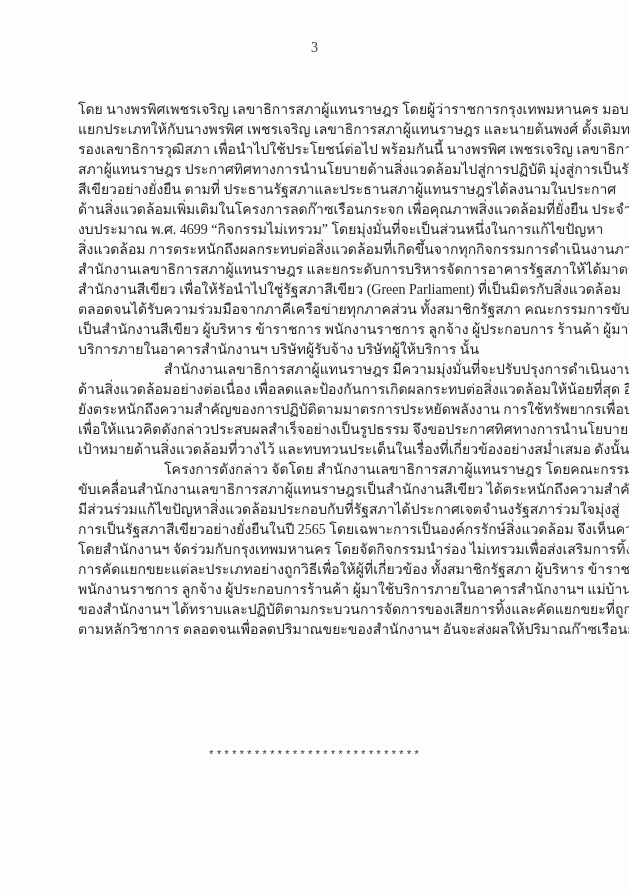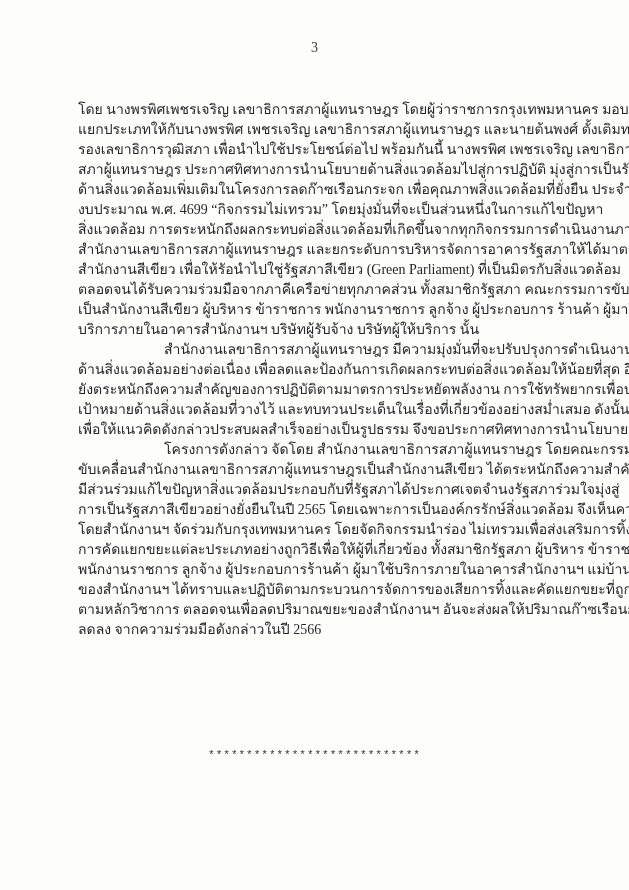--- a/index.html
+++ b/index.html
@@ -61,39 +61,39 @@
 <body>
 
 <div class="page">
   <div class="page-number">3</div>
 
   <div class="doc-body">
       <div class="doc-line">โดย นางพรพิศเพชรเจริญ เลขาธิการสภาผู้แทนราษฎร โดยผู้ว่าราชการกรุงเทพมหานคร มอบถังขยะ</div>
       <div class="doc-line">แยกประเภทให้กับนางพรพิศ เพชรเจริญ เลขาธิการสภาผู้แทนราษฎร และนายต้นพงศ์ ตั้งเติมทอง</div>
       <div class="doc-line">รองเลขาธิการวุฒิสภา เพื่อนำไปใช้ประโยชน์ต่อไป พร้อมกันนี้ นางพรพิศ เพชรเจริญ เลขาธิการ</div>
       <div class="doc-line">สภาผู้แทนราษฎร ประกาศทิศทางการนำนโยบายด้านสิ่งแวดล้อมไปสู่การปฏิบัติ มุ่งสู่การเป็นรัฐสภา</div>
+      <div class="doc-line">สีเขียวอย่างยั่งยืน ตามที่ ประธานรัฐสภาและประธานสภาผู้แทนราษฎรได้ลงนามในประกาศ</div>
       <div class="doc-line">ด้านสิ่งแวดล้อมเพิ่มเติมในโครงการลดก๊าซเรือนกระจก เพื่อคุณภาพสิ่งแวดล้อมที่ยั่งยืน ประจำปี</div>
       <div class="doc-line">งบประมาณ พ.ศ. 4699  “กิจกรรมไม่เทรวม” โดยมุ่งมั่นที่จะเป็นส่วนหนึ่งในการแก้ไขปัญหา</div>
       <div class="doc-line">สิ่งแวดล้อม การตระหนักถึงผลกระทบต่อสิ่งแวดล้อมที่เกิดขึ้นจากทุกกิจกรรมการดำเนินงานภายใน</div>
       <div class="doc-line">สำนักงานเลขาธิการสภาผู้แทนราษฎร และยกระดับการบริหารจัดการอาคารรัฐสภาให้ได้มาตรฐาน</div>
       <div class="doc-line">สำนักงานสีเขียว เพื่อให้รัอนำไปใชู่รัฐสภาสีเขียว (Green Parliament) ที่เป็นมิตรกับสิ่งแวดล้อม</div>
       <div class="doc-line">ตลอดจนได้รับความร่วมมือจากภาคีเครือข่ายทุกภาคส่วน ทั้งสมาชิกรัฐสภา คณะกรรมการขับเคลื่อน</div>
       <div class="doc-line">เป็นสำนักงานสีเขียว ผู้บริหาร ข้าราชการ พนักงานราชการ ลูกจ้าง ผู้ประกอบการ ร้านค้า ผู้มาใช้</div>
       <div class="doc-line">บริการภายในอาคารสำนักงานฯ บริษัทผู้รับจ้าง บริษัทผู้ให้บริการ นั้น</div>
       <div class="doc-line indent">สำนักงานเลขาธิการสภาผู้แทนราษฎร มีความมุ่งมั่นที่จะปรับปรุงการดำเนินงาน</div>
       <div class="doc-line">ด้านสิ่งแวดล้อมอย่างต่อเนื่อง เพื่อลดและป้องกันการเกิดผลกระทบต่อสิ่งแวดล้อมให้น้อยที่สุด อีกทั้ง</div>
       <div class="doc-line">ยังตระหนักถึงความสำคัญของการปฏิบัติตามมาตรการประหยัดพลังงาน การใช้ทรัพยากรเพื่อบรรลุ</div>
+      <div class="doc-line">เพื่อให้แนวคิดดังกล่าวประสบผลสำเร็จอย่างเป็นรูปธรรม จึงขอประกาศทิศทางการนำนโยบาย</div>
       <div class="doc-line">เป้าหมายด้านสิ่งแวดล้อมที่วางไว้ และทบทวนประเด็นในเรื่องที่เกี่ยวข้องอย่างสม่ำเสมอ ดังนั้น</div>
-      <div class="doc-line">เพื่อให้แนวคิดดังกล่าวประสบผลสำเร็จอย่างเป็นรูปธรรม จึงขอประกาศทิศทางการนำนโยบาย</div>
       <div class="doc-line indent">โครงการดังกล่าว จัดโดย สำนักงานเลขาธิการสภาผู้แทนราษฎร โดยคณะกรรมการ</div>
       <div class="doc-line">ขับเคลื่อนสำนักงานเลขาธิการสภาผู้แทนราษฎรเป็นสำนักงานสีเขียว ได้ตระหนักถึงความสำคัญในการ</div>
       <div class="doc-line">มีส่วนร่วมแก้ไขปัญหาสิ่งแวดล้อมประกอบกับที่รัฐสภาได้ประกาศเจตจำนงรัฐสภาร่วมใจมุ่งสู่</div>
       <div class="doc-line">การเป็นรัฐสภาสีเขียวอย่างยั่งยืนในปี 2565 โดยเฉพาะการเป็นองค์กรรักษ์สิ่งแวดล้อม จึงเห็นควรจัดทำ</div>
       <div class="doc-line">โดยสำนักงานฯ จัดร่วมกับกรุงเทพมหานคร โดยจัดกิจกรรมนำร่อง ไม่เทรวมเพื่อส่งเสริมการทิ้งขยะ</div>
       <div class="doc-line">การคัดแยกขยะแต่ละประเภทอย่างถูกวิธีเพื่อให้ผู้ที่เกี่ยวข้อง ทั้งสมาชิกรัฐสภา ผู้บริหาร ข้าราชการ</div>
       <div class="doc-line">พนักงานราชการ ลูกจ้าง ผู้ประกอบการร้านค้า ผู้มาใช้บริการภายในอาคารสำนักงานฯ แม่บ้าน ผู้รับจ้าง</div>
       <div class="doc-line">ของสำนักงานฯ ได้ทราบและปฏิบัติตามกระบวนการจัดการของเสียการทิ้งและคัดแยกขยะที่ถูกต้อง</div>
       <div class="doc-line">ตามหลักวิชาการ ตลอดจนเพื่อลดปริมาณขยะของสำนักงานฯ อันจะส่งผลให้ปริมาณก๊าซเรือนกระจก</div>
-      <div class="doc-line">ลดลง จากความร่วมมือดังกล่าวในปี 2566</div>
     </div>
 
   <div class="separator">****************************</div>
 </div>
 
 </body></html>

